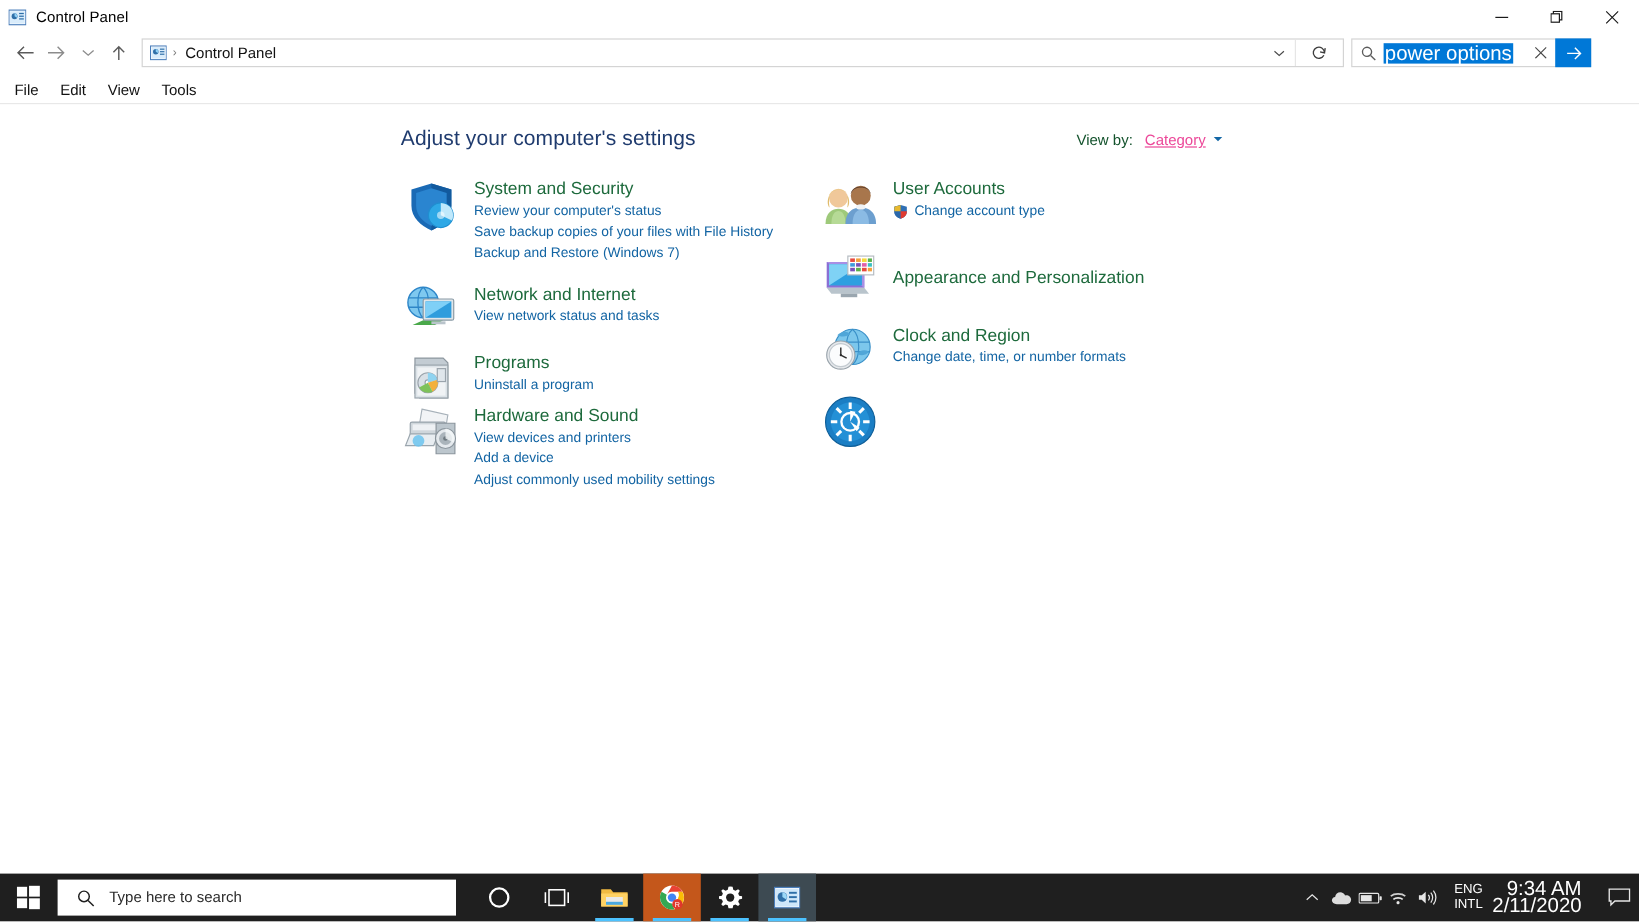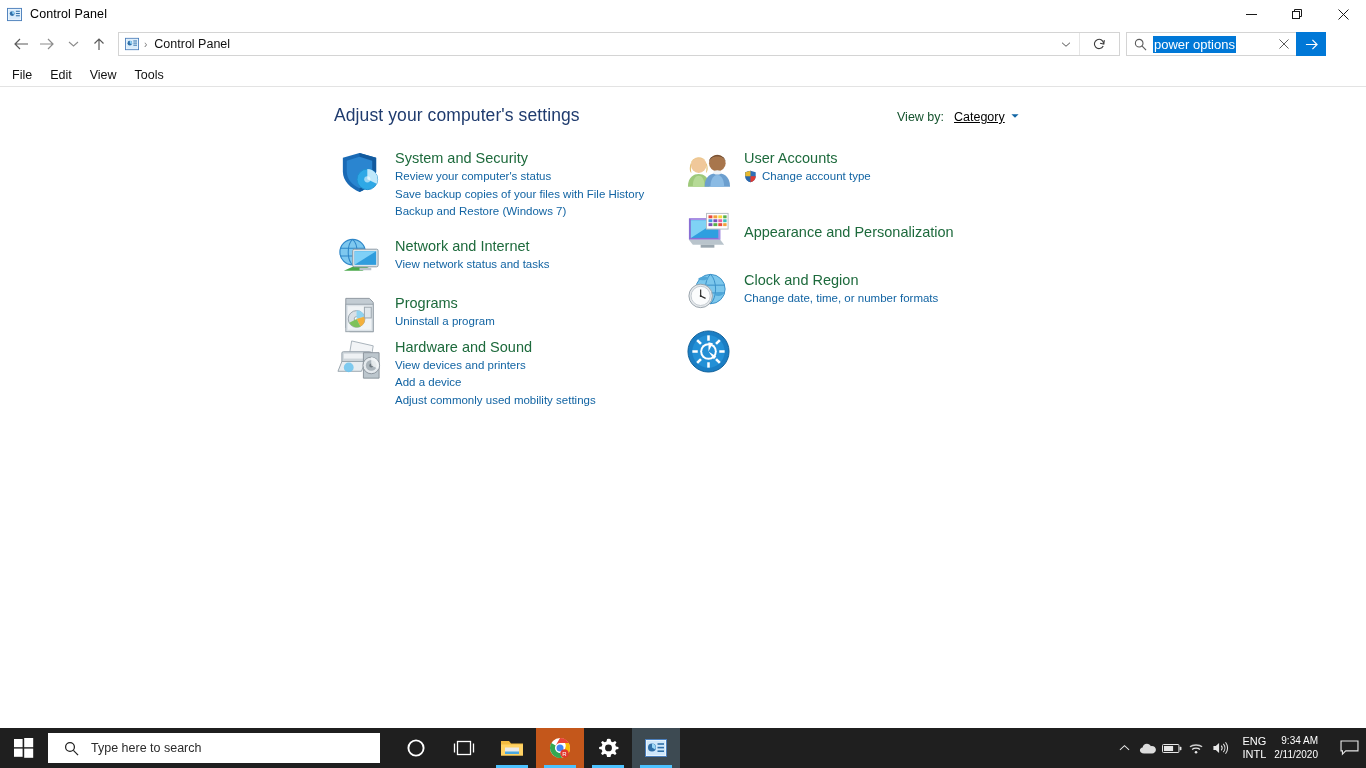--- a/index.html
+++ b/index.html
@@ -55,21 +55,21 @@
     border-left: 1px solid #e6e6e6;
   }
 
   .searchbox {
     flex: 0 0 auto; width: 200px; height: 24px; margin-left: 6px;
     border: 1px solid #d4d4d4; background: #fff;
     display: flex; align-items: center; position: relative;
   }
   .search-icon { margin-left: 7px; margin-right: 6px; display:flex; color:#5b5b5b; }
   .search-text {
-    font-size: 13px; color: #ffffff; background: #0078d7;
+    font-size: 17px; color: #ffffff; background: #0078d7;
     padding: 1px 1px 1px 1px; line-height: 15px;
   }
   .search-clear {
     position: absolute; right: 30px; top: 0; height: 22px; width: 22px;
     display: flex; align-items: center; justify-content: center; color: #4a4a4a; font-size: 13px;
   }
   .search-go {
     position: absolute; right: -1px; top: -1px; height: 24px; width: 30px;
     background: #0078d7; color: #fff;
     display: flex; align-items: center; justify-content: center; font-size: 14px;
@@ -92,21 +92,21 @@
   }
   .page-title {
     position: absolute; left: 334px; top: 18px;
     font-size: 17.5px; color: #1f3b6e; letter-spacing: .1px;
   }
   .viewby {
     position: absolute; left: 897px; top: 23px;
     display: flex; align-items: baseline; font-size: 12.5px;
   }
   .viewby-label { color: #14532d; }
-  .viewby-value { color: #000000; margin-left: 10px; text-decoration: underline; }
+  .viewby-value { color: #ec4899; margin-left: 10px; text-decoration: underline; }
   .viewby-caret { color: #1266a5; font-size: 9px; margin-left: 6px; position: relative; top: -2px; }
 
   .col { position: absolute; }
   .col-left  { left: 334px; top: 62px; width: 340px; }
   .col-right { left: 683px; top: 62px; width: 340px; }
 
   .cat { display: flex; position: relative; }
   .cat-icon { width: 50px; flex: 0 0 50px; display: flex; justify-content: center; }
   .cat-body { padding-left: 11px; }
   .cat-title {
@@ -140,21 +140,21 @@
   .tb-underline {
     position: absolute; bottom: 0; left: 8px; right: 8px; height: 3px; background: #4cc2ff;
   }
   .tray { position: absolute; right: 0; top: 0; height: 40px; display: flex; align-items: center; }
   .tray-ico { width: 24px; height: 40px; display:flex; align-items:center; justify-content:center; color:#e6e6e6; }
   .tray-lang {
     color: #fff; font-size: 11px; line-height: 13px; text-align: left;
     margin-left: 10px; margin-right: 8px;
   }
   .tray-clock {
-    color: #fff; font-size: 10px; line-height: 14px; text-align: right;
+    color: #fff; font-size: 17px; line-height: 14px; text-align: right;
     margin-right: 14px;
   }
   .tray-notify { width: 34px; height: 40px; display:flex; align-items:center; justify-content:center; }
 </style>
 </head>
 <body>
 
 <div id="root">
 
   <div class="titlebar">

